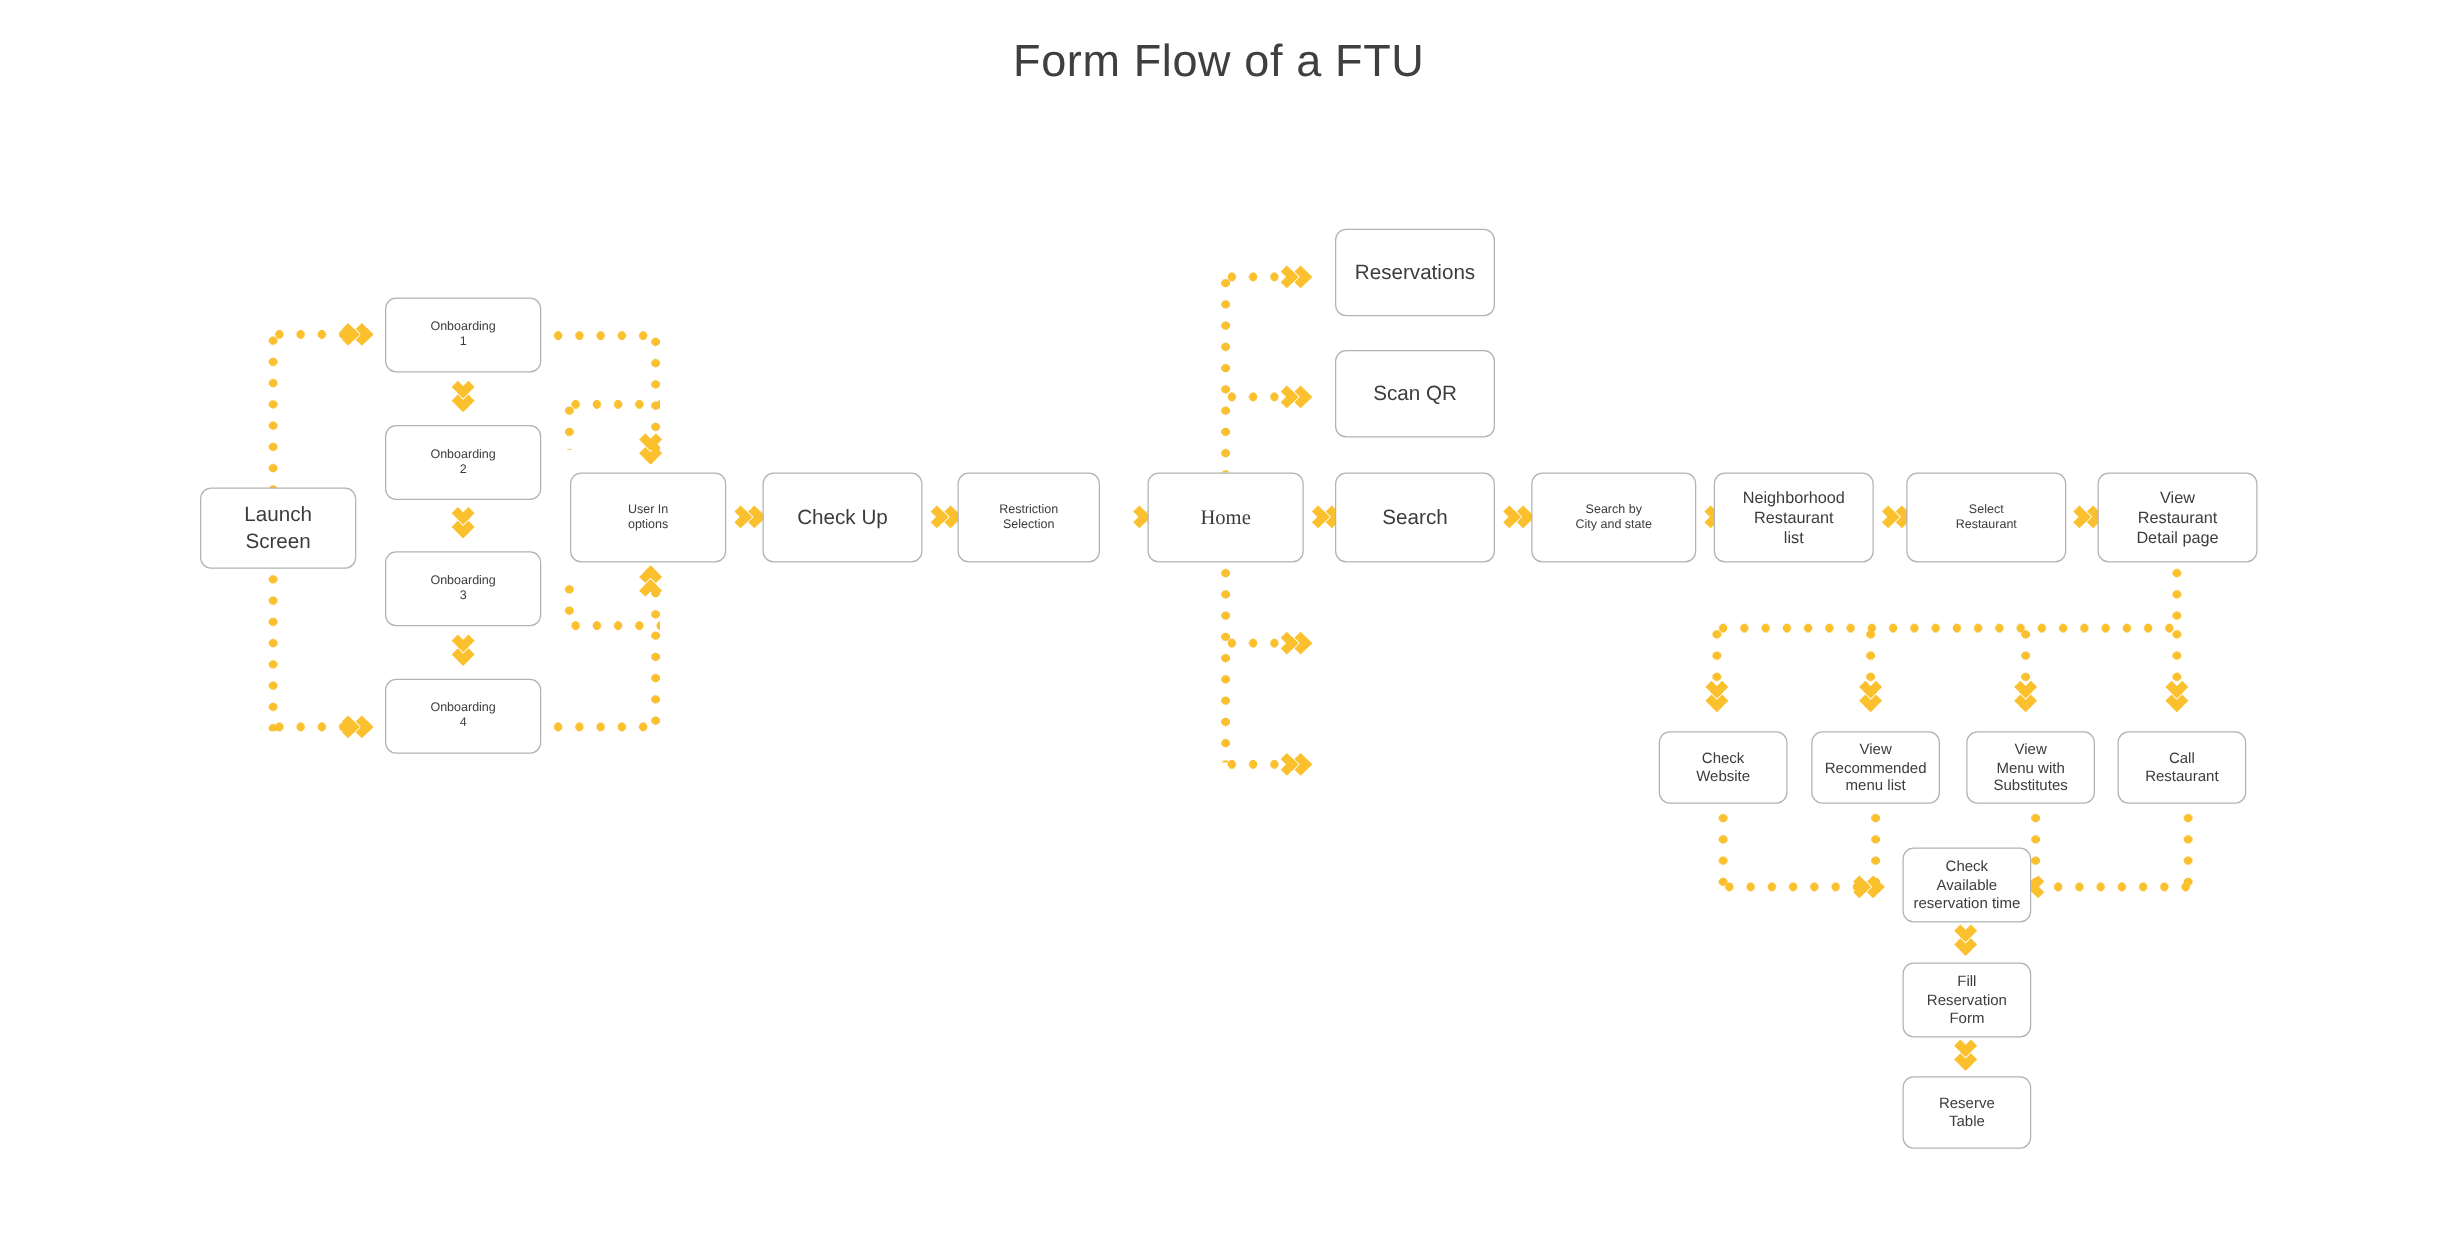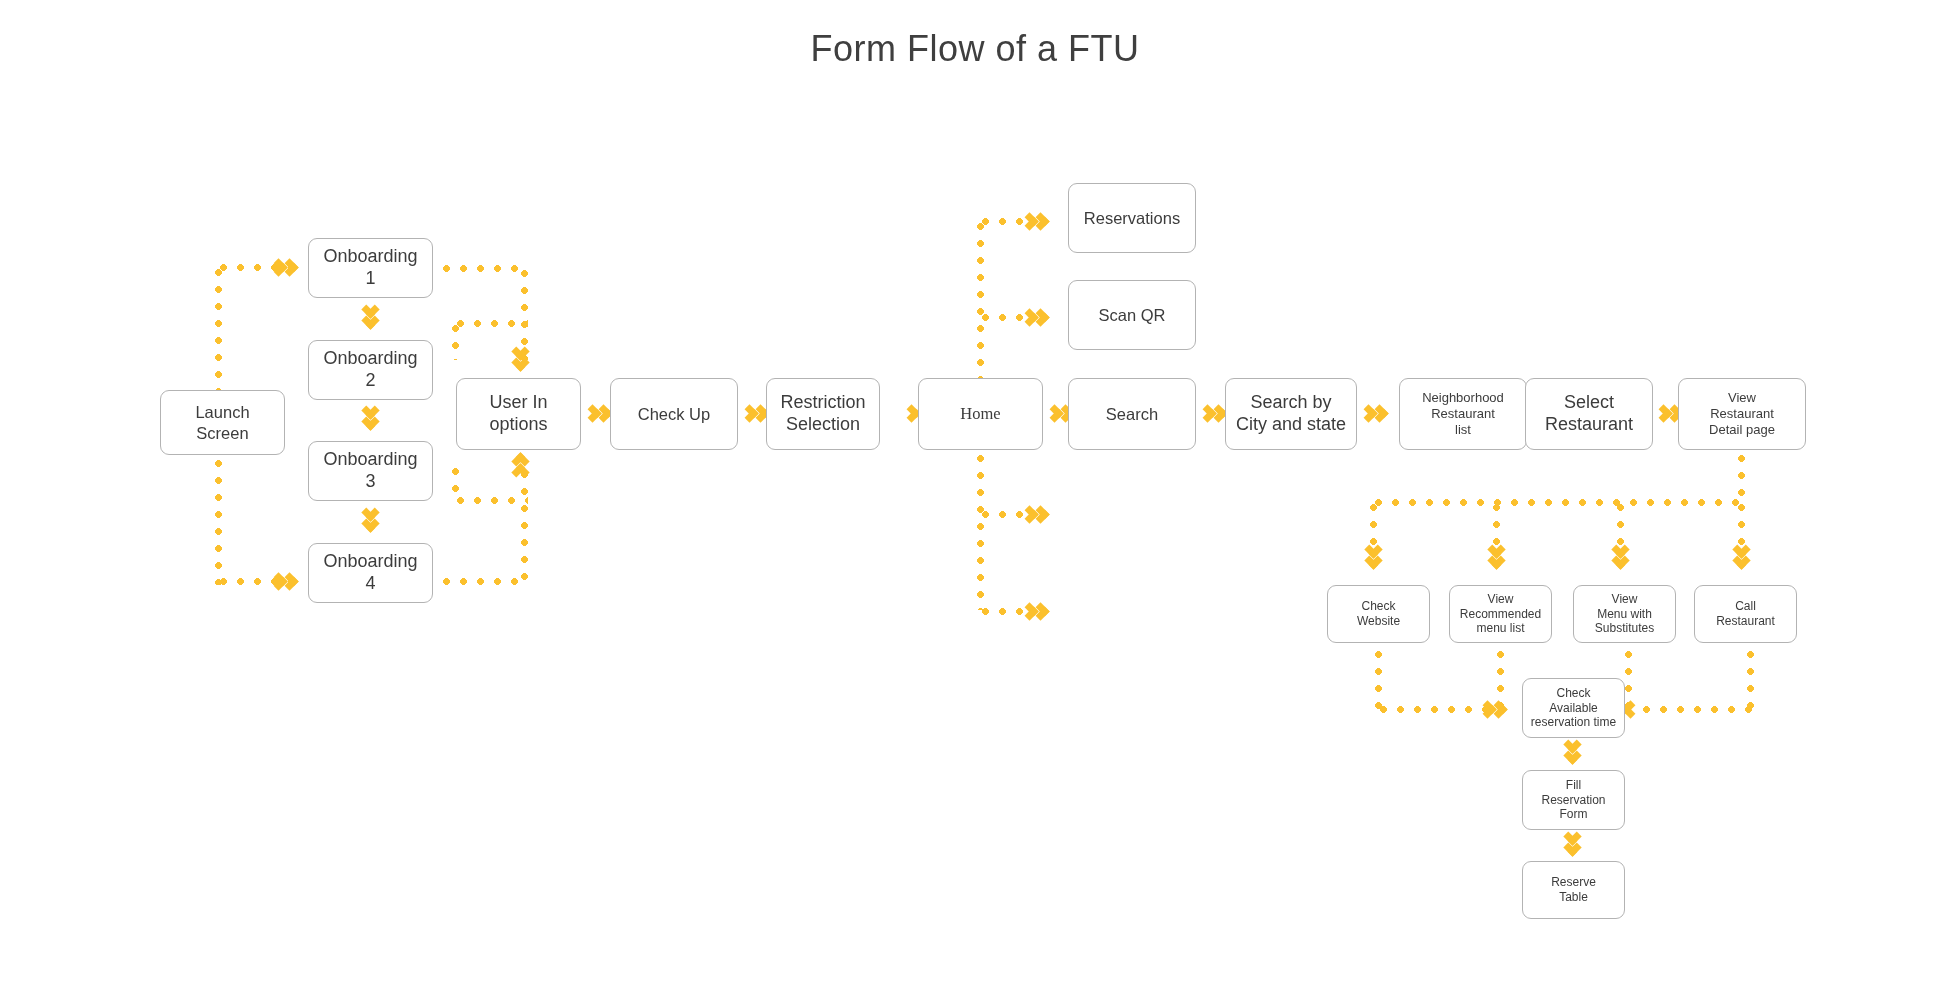--- a/index.html
+++ b/index.html
@@ -30,21 +30,21 @@
     display: flex;
     align-items: center;
     justify-content: center;
     text-align: center;
     color: #3c3c3c;
     line-height: 1.22;
     white-space: pre-line;
     z-index: 5;
   }
   .node.big   { font-size: 16.5px; }
-  .node.mid   { font-size: 18px; }
+  .node.mid   { font-size: 10px; }
   .node.small { font-size: 13px; }
   .node.tiny  { font-size: 12px; }
 
   
   .dot-h, .dot-v {
     position: absolute;
     z-index: 2;
   }
   .dot-h {
     height: 7px;
@@ -224,21 +224,21 @@
     </div>
 
   <div class="node mid" style="left:1225px; top:378px; width:132px; height:72px;">Search by
 City and state</div>
 
   <div class="chev right" style="left:1362px; top:399px;">
       <i class="a"></i>
       <i class="b"></i>
     </div>
 
-  <div class="node small" style="left:1371px; top:378px; width:128px; height:72px;margin-left:28px;">Neighborhood
+  <div class="node small" style="left:1371px; top:378px; width:128px; height:72px;">Neighborhood
 Restaurant
 list</div>
 
   <div class="chev right" style="left:1504px; top:399px;">
       <i class="a"></i>
       <i class="b"></i>
     </div>
 
   <div class="node mid" style="left:1525px; top:378px; width:128px; height:72px;">Select
 Restaurant</div>

